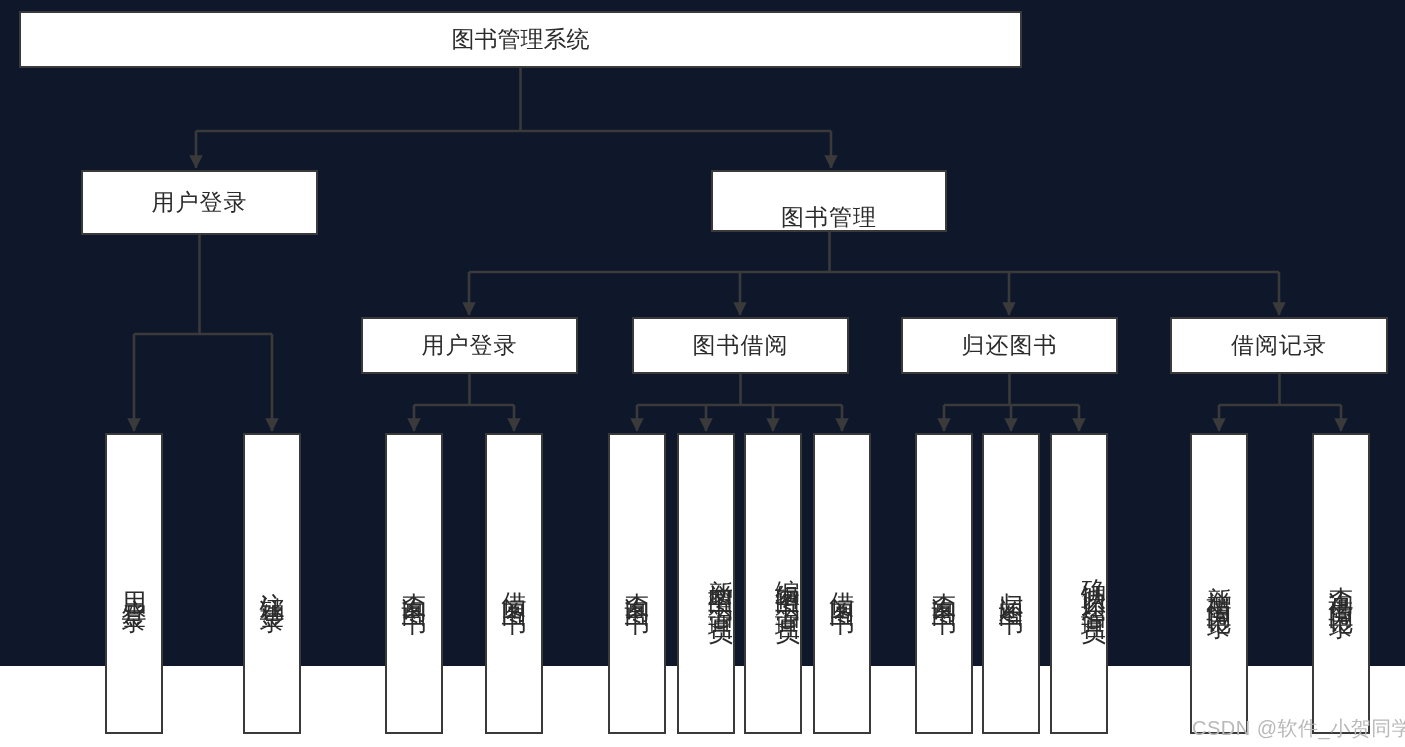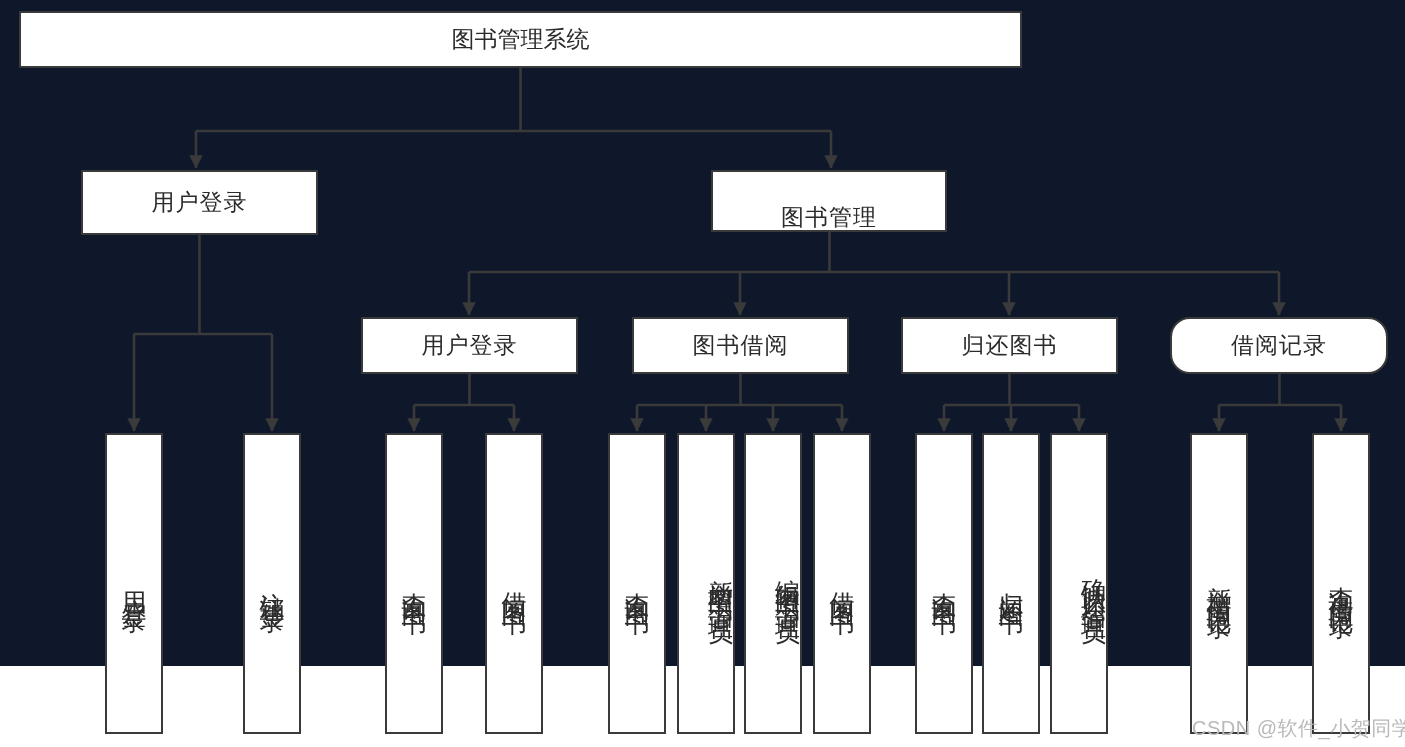--- a/index.html
+++ b/index.html
@@ -141,21 +141,21 @@
 
   <div class="node horiz" style="left:361px; top:317px; width:217px; height:57px;">
     <span>用户登录</span>
   </div>
   <div class="node horiz" style="left:632px; top:317px; width:217px; height:57px;text-align:center;">
     <span>图书借阅</span>
   </div>
   <div class="node horiz" style="left:901px; top:317px; width:217px; height:57px;">
     <span>归还图书</span>
   </div>
-  <div class="node horiz" style="left:1170px; top:317px; width:218px; height:57px;border-radius:20px;">
+  <div class="node horiz" style="left:1170px; top:317px; width:218px; height:57px;">
     <span>借阅记录</span>
   </div>
 
   <div class="node leaf centered" style="left:105px; top:433px; width:58px; height:301px;">
     <span>用户登录</span>
   </div>
   <div class="node leaf centered" style="left:243px; top:433px; width:58px; height:301px;">
     <span>注销登录</span>
   </div>
 

